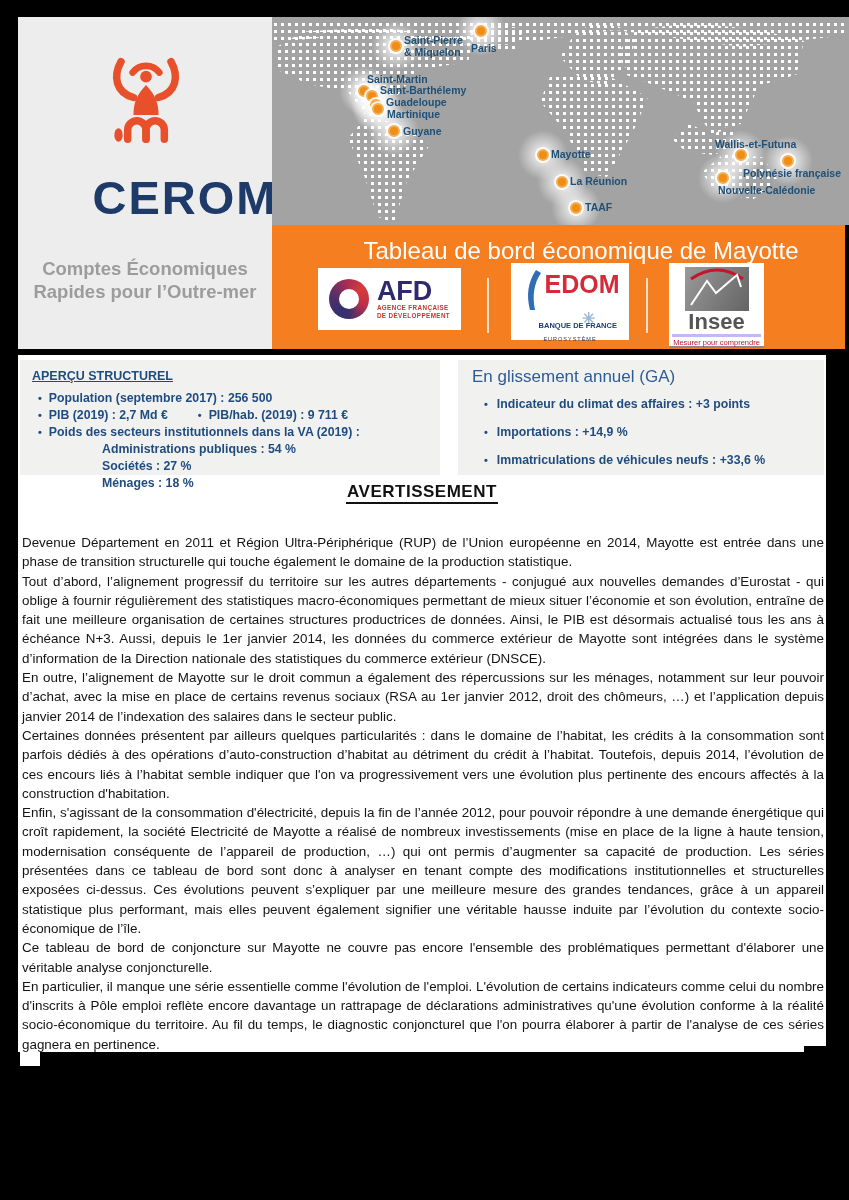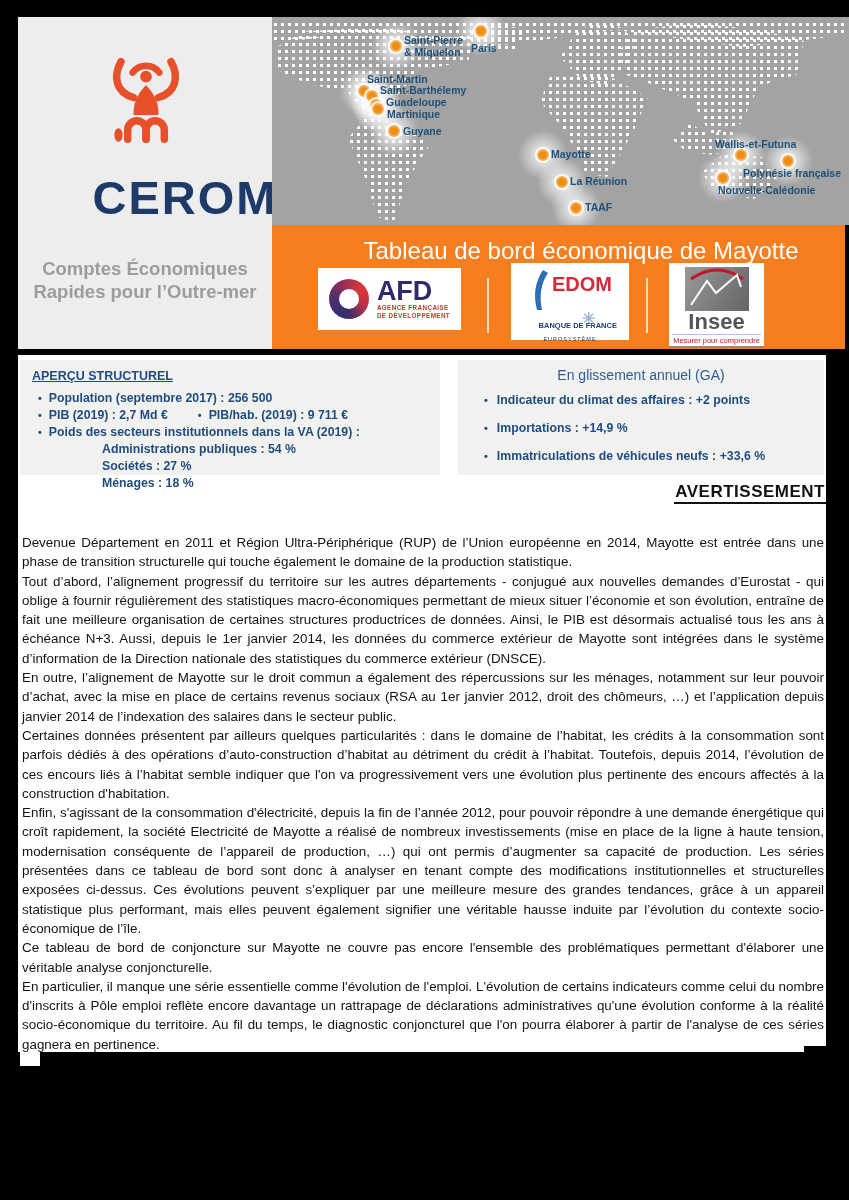--- a/index.html
+++ b/index.html
@@ -52,50 +52,50 @@
   .afd-card{left:46px;top:43px;width:143px;height:62px;display:flex;align-items:center;justify-content:center;gap:8px;}
   .afd-ring{width:40px;height:40px;border-radius:50%;position:relative;
      background:conic-gradient(from 220deg,#33306F,#5C2F68 70deg,#A62D52 130deg,#D73A3C 190deg,#C03048 250deg,#3C2F6B 320deg,#33306F);}
   .afd-ring::after{content:"";position:absolute;inset:10px;background:#fff;border-radius:50%;}
   .afd-abbr{font-size:27px;font-weight:bold;color:#2F2A6E;line-height:25px;}
   .afd-sub{font-size:6.3px;font-weight:bold;color:#C0392B;letter-spacing:.4px;line-height:8px;}
   .sep{position:absolute;width:2px;height:55px;top:53px;background:rgba(255,255,255,.75);}
   .sep1{left:215px;} .sep2{left:374px;}
   .iedom-card{left:239px;top:38px;width:118px;height:77px;}
   .iedom-row{display:flex;align-items:flex-start;justify-content:center;margin-top:6px;}
-  .iedom-name{color:#D52B39;font-weight:bold;font-size:20px;line-height:30px;margin-left:2px;}
+  .iedom-name{color:#D52B39;font-weight:bold;font-size:25px;line-height:30px;margin-left:2px;}
   .iedom-bank{position:relative;text-align:center;color:#1E3C7B;font-weight:bold;font-size:7.5px;margin-top:2px;}
   .iedom-star{position:absolute;left:50%;top:-4px;transform:translateX(-50%);color:#9DB8D8;font-size:16px;z-index:0;}
   .iedom-bank span{position:relative;z-index:1;}
   .iedom-euro{text-align:center;color:#1E3C7B;font-size:5.5px;letter-spacing:1px;margin-top:4px;}
   .insee-card{left:397px;top:38px;width:95px;height:83px;border-bottom:2px solid #8a8a8a;}
   .insee-sq{margin:4px auto 0;width:64px;height:44px;background:linear-gradient(120deg,#9a9a9a,#646464);}
   .insee-name{text-align:center;color:#555;font-weight:bold;font-size:22px;line-height:22px;}
-  .insee-tag{text-align:center;color:#C4152C;font-size:7.5px;border-top:1px solid #c4b5fd;margin:1px 3px 0;padding-top:1px;}
+  .insee-tag{text-align:center;color:#C4152C;font-size:7.5px;border-top:3px solid #c4b5fd;margin:1px 3px 0;padding-top:1px;}
 
   
   .rule{position:absolute;left:18px;top:349px;width:827px;height:6px;background:#000;}
 
   
   .bodyarea{position:absolute;left:18px;top:355px;width:808px;height:697px;background:#fff;}
   .info-box{position:absolute;background:#F1F1EF;color:#1F4C80;}
   .box-apercu{left:2px;top:5px;width:420px;height:115px;padding:9px 12px;box-sizing:border-box;}
   .box-chiffres{left:440px;top:5px;width:366px;height:115px;padding:7px 14px;box-sizing:border-box;}
   .box-head{font-size:12.5px;font-weight:bold;margin:0 0 7px;}
   .box-head .u{text-decoration:underline;}
   .box-chiffres .box-head{margin-bottom:1px;}
-  .ch-sub{font-size:14px;color:#2E5C96;margin:0 0 10px;text-align:center;}
+  .ch-sub{font-size:17px;color:#2E5C96;margin:0 0 10px;}
   .ap-row{font-size:12.3px;font-weight:bold;line-height:17px;}
   .blt{display:inline-block;margin:0 7px 0 6px;font-size:11px;}
   .ap-cell.second{margin-left:24px;}
   .ap-sub{font-size:12.3px;font-weight:bold;line-height:17px;margin-left:70px;}
   .ch-item{font-size:12.3px;font-weight:bold;line-height:15px;margin-bottom:13px;}
   .ch-item .blt{margin:0 9px 0 12px;}
 
-  .avert-title{position:absolute;left:0;top:127px;width:100%;text-align:right;
+  .avert-title{position:absolute;left:0;top:127px;width:100%;text-align:center;
      font-size:17px;font-weight:bold;color:#111;letter-spacing:.5px;}
   .avert-title span{border-bottom:2px solid #111;padding:0 1px 1px;}
   .avert-text{position:absolute;left:4px;right:2px;top:178px;font-size:13.4px;
      line-height:19.3px;text-align:justify;color:#141414;}
   .avert-text p{margin:0;}
 
   
   .notch-bl{position:absolute;left:20px;top:1052px;width:20px;height:14px;background:#fff;}
   .notch-br{position:absolute;left:804px;top:1046px;width:45px;height:8px;background:#000;}
 </style>
@@ -233,21 +233,21 @@
           <div class="ap-row"><span class="ap-cell"><span class="blt">•</span><span>Poids des secteurs institutionnels dans la VA (2019) :</span></span></div>
           <div class="ap-sub">Administrations publiques : 54 %</div>
           <div class="ap-sub">Sociétés : 27 %</div>
           <div class="ap-sub">Ménages : 18 %</div>
         </div>
     </div>
 
     <div class="info-box box-chiffres">
       <div class="ch-sub">En glissement annuel (GA)</div>
       <div>
-          <div class="ch-item"><span class="blt">•</span><span>Indicateur du climat des affaires : +2 points</span></div>
+          <div class="ch-item"><span class="blt">•</span><span>Indicateur du climat des affaires : +3 points</span></div>
           <div class="ch-item"><span class="blt">•</span><span>Importations : +14,9 %</span></div>
           <div class="ch-item"><span class="blt">•</span><span>Immatriculations de véhicules neufs : +33,6 %</span></div>
         </div>
     </div>
 
     <div class="avert-title">
       <span>AVERTISSEMENT</span>
     </div>
     <div class="avert-text">
         <p>Devenue Département en 2011 et Région Ultra-Périphérique (RUP) de l’Union européenne en 2014, Mayotte est entrée dans une phase de transition structurelle qui touche également le domaine de la production statistique.</p>

